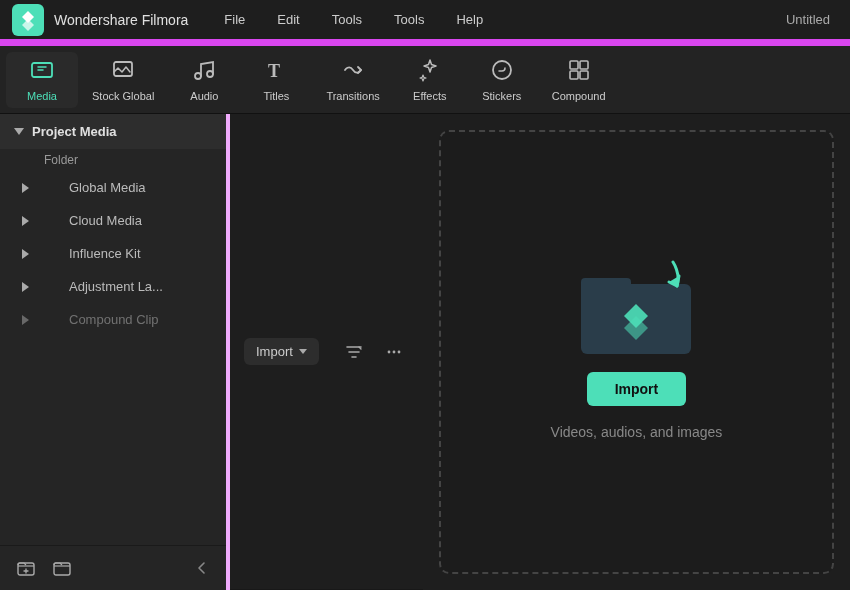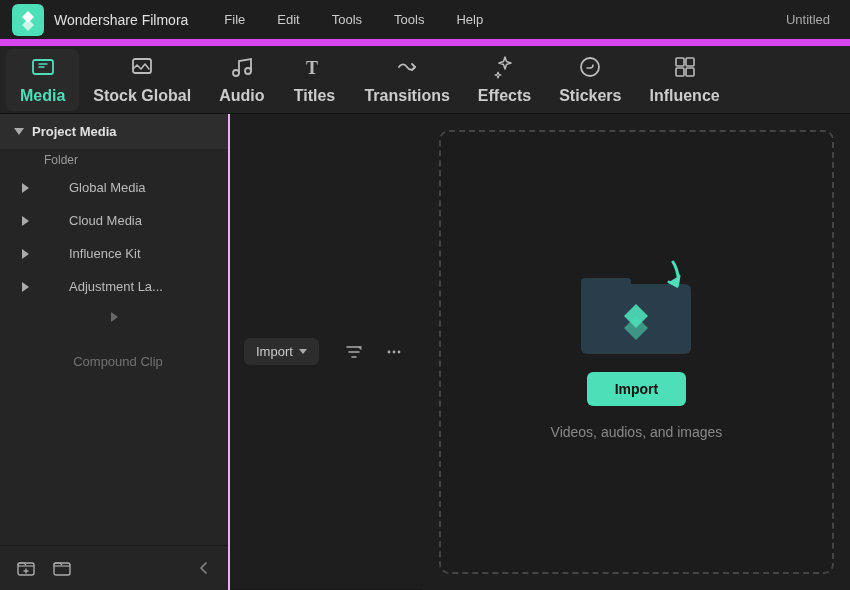--- a/index.html
+++ b/index.html
@@ -72,23 +72,22 @@
       padding: 6px 14px;
       border-radius: 6px;
       cursor: pointer;
       gap: 4px;
       min-width: 72px;
     }
     .tab-item.active {
       background: #2a2a2a;
     }
     .tab-item .tab-label {
-      font-size: 16px;
+      font-size: 11px;
       color: #ccc;
-      font-weight: bold;
     }
     .tab-item.active .tab-label {
       color: #4ddfb8;
     }
     .tab-icon {
       font-size: 22px;
       color: #bbb;
       line-height: 1;
     }
     .tab-item.active .tab-icon {
@@ -98,21 +97,21 @@
     
     #main {
       display: flex;
       height: calc(590px - 46px - 68px);
     }
 
     
     #sidebar {
       width: 230px;
       background: #252525;
-      border-right: 2px solid #f0abfc;
+      border-right: 4px solid #f0abfc;
       display: flex;
       flex-direction: column;
       flex-shrink: 0;
     }
     #project-media-header {
       display: flex;
       align-items: center;
       padding: 10px 14px;
       background: #2d2d2d;
       cursor: pointer;
@@ -388,21 +387,21 @@
 
   <div class="tab-item">
     <span class="tab-icon">
       <svg width="24" height="24" viewBox="0 0 24 24" fill="none">
         <rect x="3" y="3" width="8" height="8" rx="1" stroke="#bbb" stroke-width="1.6"></rect>
         <rect x="13" y="3" width="8" height="8" rx="1" stroke="#bbb" stroke-width="1.6"></rect>
         <rect x="3" y="13" width="8" height="8" rx="1" stroke="#bbb" stroke-width="1.6"></rect>
         <rect x="13" y="13" width="8" height="8" rx="1" stroke="#bbb" stroke-width="1.6"></rect>
       </svg>
     </span>
-    <span class="tab-label">Influence</span>
+    <span class="tab-label">Compound</span>
   </div>
 </div>
 
 <div id="main">
 
   <div id="sidebar">
 
     <div id="project-media-header">
       <span class="chevron-down"></span>
       <span id="project-media-label">Project Media</span>
@@ -425,21 +424,21 @@
       <div class="sidebar-item">
         <span class="chevron-right"></span>
         <span>Influence Kit</span>
       </div>
 
       <div class="sidebar-item">
         <span class="chevron-right"></span>
         <span>Adjustment La...</span>
       </div>
 
-      <div class="sidebar-item" style="opacity:0.5;flex-direction:column;">
+      <div class="sidebar-item" style="opacity:0.5;">
         <span class="chevron-right"></span>
         <span>Compound Clip</span>
       </div>
     </div>
 
     <div id="sidebar-footer">
       <div class="sidebar-footer-btn">
         <svg width="18" height="18" viewBox="0 0 18 18" fill="none">
           <rect x="1" y="4" width="16" height="12" rx="2" stroke="#aaa" stroke-width="1.4"></rect>
           <path d="M1 7h16" stroke="#aaa" stroke-width="1.2"></path>

